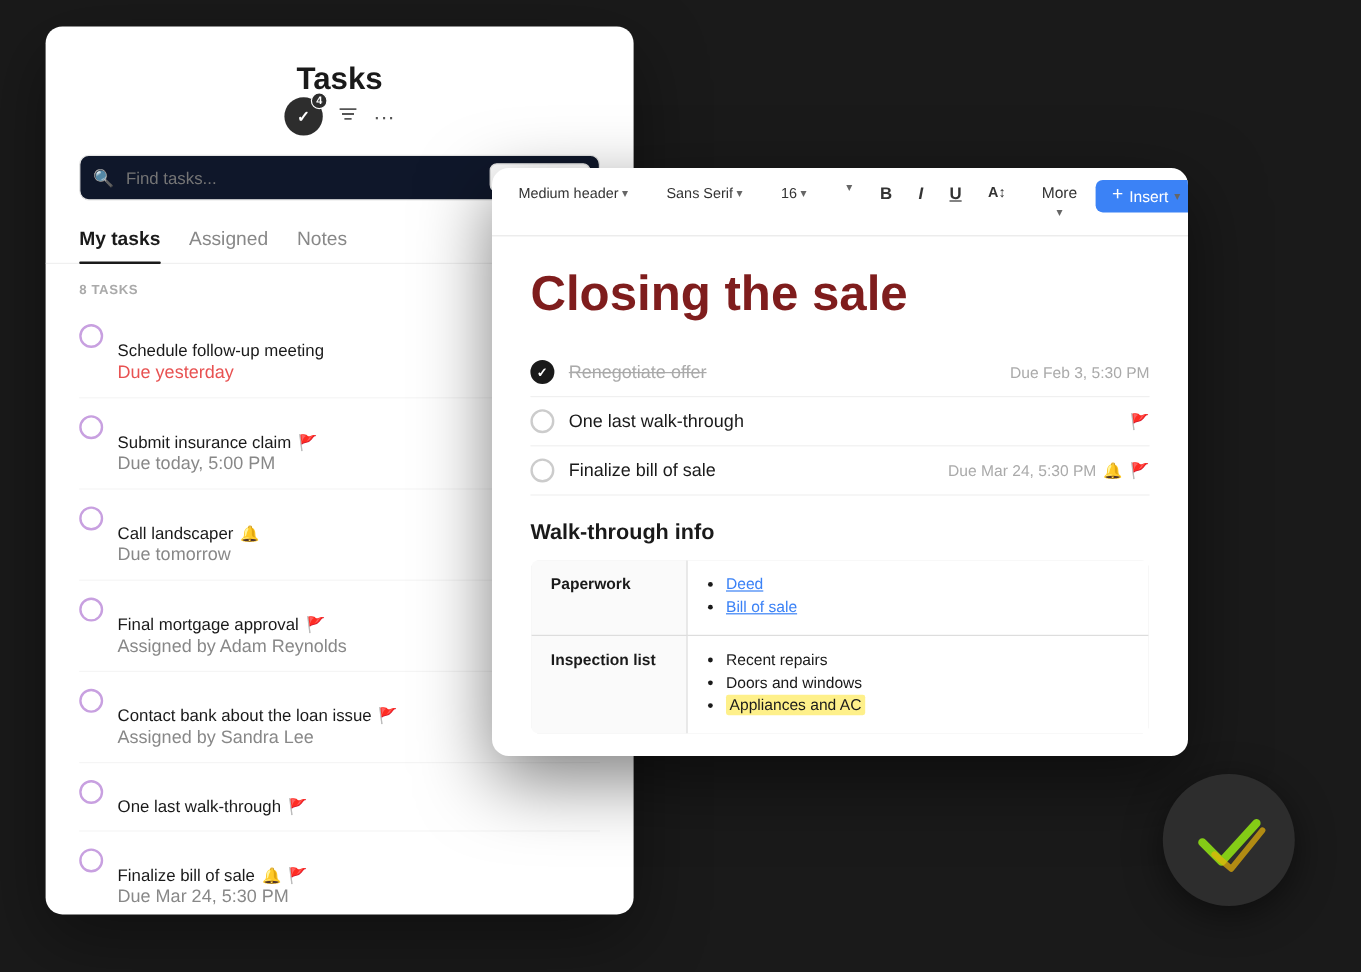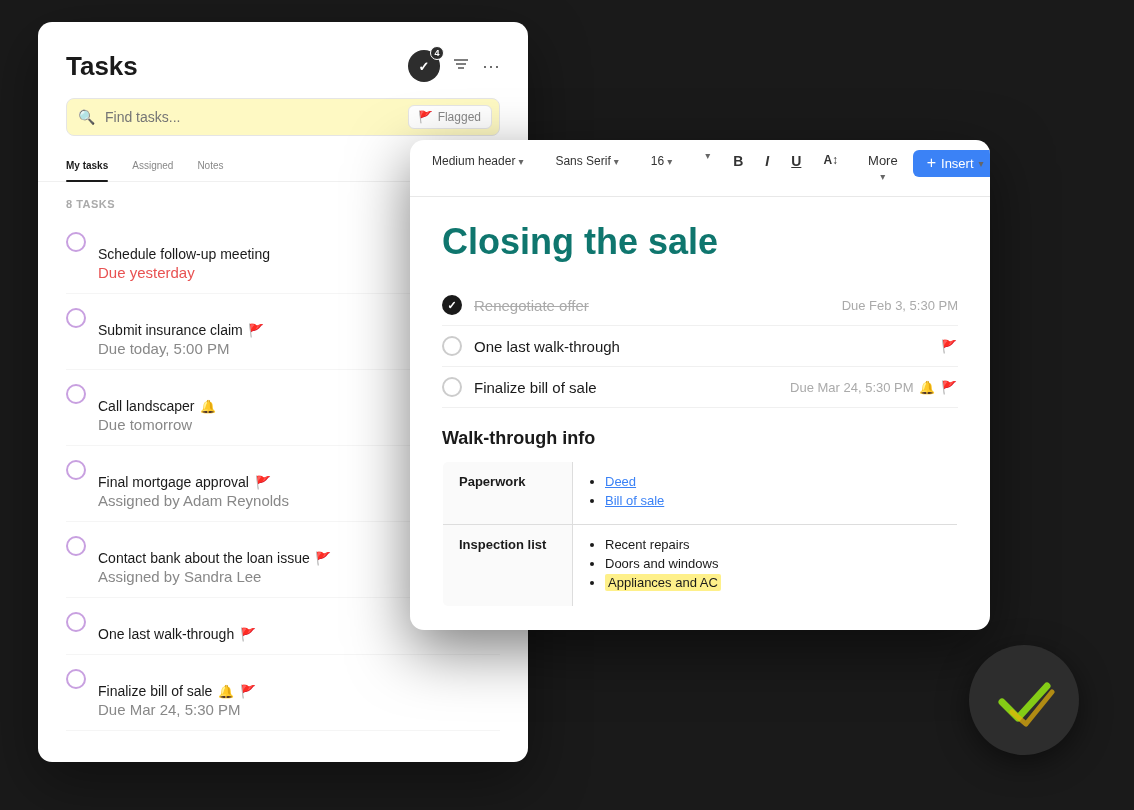--- a/index.html
+++ b/index.html
@@ -24,20 +24,21 @@
       box-shadow: 0 20px 60px rgba(0,0,0,0.4);
       overflow: hidden;
       z-index: 1;
     }
 
     .tasks-header {
       display: flex;
       align-items: center;
       justify-content: space-between;
       padding: 28px 28px 16px 28px;
+      flex-direction: column;
     }
 
     .tasks-title {
       font-size: 26px;
       font-weight: 700;
       color: #1a1a1a;
     }
 
     .tasks-header-icons {
       display: flex;
@@ -88,21 +89,21 @@
     }
 
     .search-input {
       width: 100%;
       padding: 10px 16px 10px 38px;
       border: 1px solid #e5e5e5;
       border-radius: 8px;
       font-size: 14px;
       color: #888;
       outline: none;
-      background: #fef9c3;
+      background: #0f172a;
     }
 
     .search-icon-wrap {
       position: absolute;
       left: 12px;
       top: 50%;
       transform: translateY(-50%);
       color: #aaa;
       font-size: 14px;
     }
@@ -128,21 +129,21 @@
 
     .tabs {
       display: flex;
       padding: 0 28px;
       border-bottom: 1px solid #f0f0f0;
       gap: 24px;
     }
 
     .tab {
       padding: 8px 0 10px 0;
-      font-size: 10px;
+      font-size: 16px;
       font-weight: 500;
       color: #888;
       cursor: pointer;
       position: relative;
     }
 
     .tab.active {
       color: #1a1a1a;
       font-weight: 600;
     }
@@ -303,23 +304,23 @@
       white-space: nowrap;
     }
 
     .notes-content {
       padding: 24px 32px;
       overflow-y: auto;
       height: calc(100% - 48px);
     }
 
     .notes-title {
-      font-size: 36px;
+      font-size: 41px;
       font-weight: 700;
-      color: #0f766e;
+      color: #7f1d1d;
       margin-bottom: 22px;
     }
 
     .task-row {
       display: flex;
       align-items: center;
       justify-content: space-between;
       padding: 10px 0;
       border-bottom: 1px solid #f0f0f0;
     }

